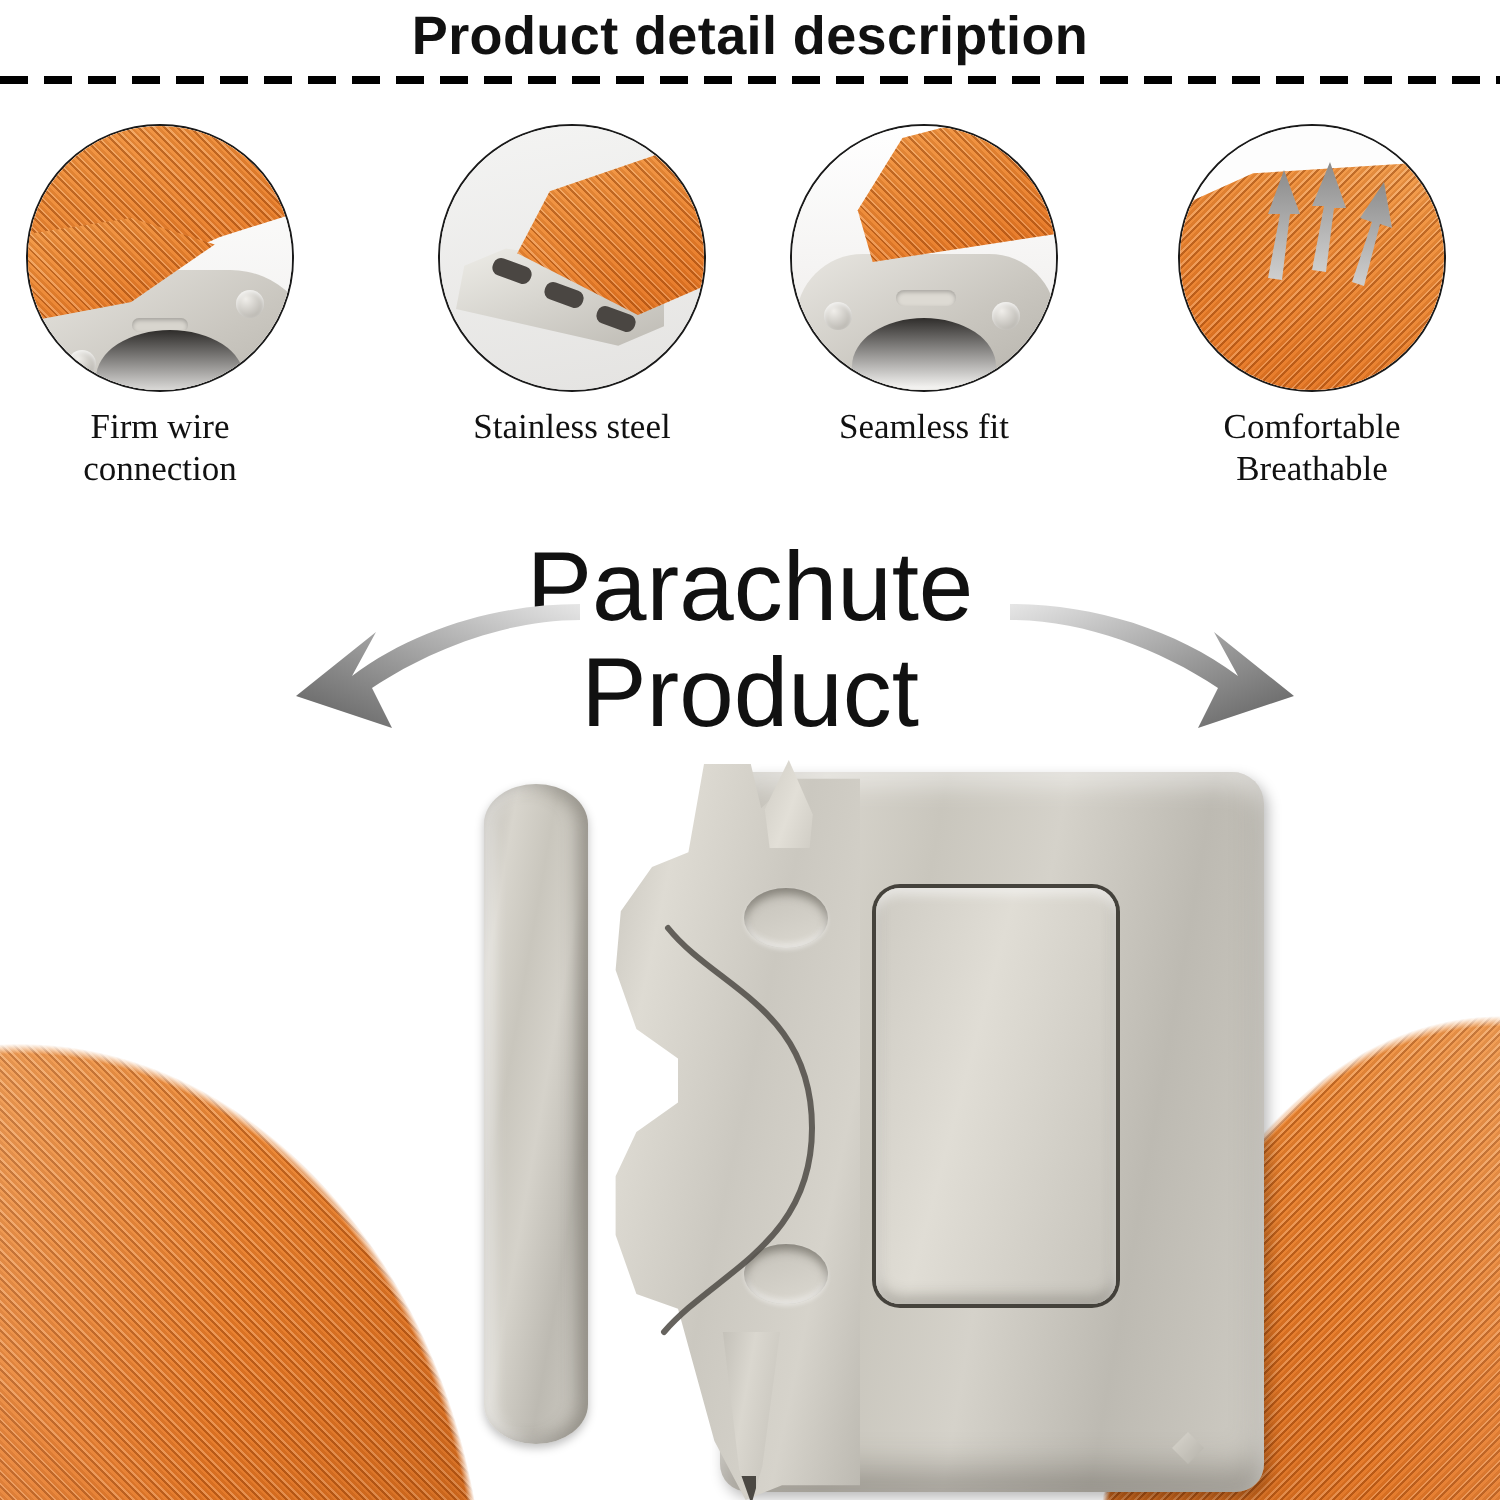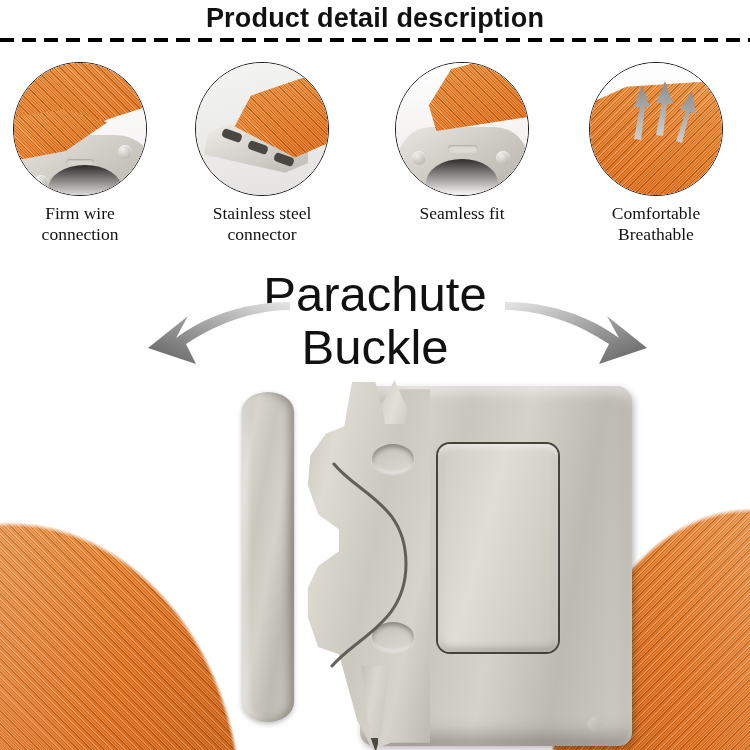--- a/index.html
+++ b/index.html
@@ -213,39 +213,38 @@
                             clip-path:polygon(0% 18%,60% 0%,96% 22%,60% 70%,0% 92%);">
           <div class="weave"></div>
         </div>
       </div>
       <div class="cap">
         <div>Firm wire</div>
         <div>connection</div>
       </div>
     </div>
 
-    <div class="feature" style="left:168px;top:0;">
+    <div class="feature" style="left:192px;top:0;">
       <div class="circle">
         <div style="position:absolute;inset:0;background:linear-gradient(170deg,#f4f4f3,#e4e3e1);"></div>
         <div style="position:absolute;left:8px;top:58px;width:104px;height:54px;
                     background:linear-gradient(160deg,#efeee9,#bdbab3);
                     -webkit-clip-path:polygon(4% 22%,24% 6%,100% 30%,100% 78%,78% 96%,0% 62%);
                             clip-path:polygon(4% 22%,24% 6%,100% 30%,100% 78%,78% 96%,0% 62%);"></div>
         <div class="slot" style="left:26px;top:68px;width:20px;height:9px;transform:rotate(20deg);"></div>
         <div class="slot" style="left:52px;top:80px;width:20px;height:9px;transform:rotate(20deg);"></div>
         <div class="slot" style="left:78px;top:92px;width:20px;height:9px;transform:rotate(20deg);"></div>
         <div style="position:absolute;left:34px;top:12px;width:116px;height:86px;overflow:hidden;
                     -webkit-clip-path:polygon(18% 24%,70% 0%,100% 10%,100% 70%,56% 96%,4% 60%);
                             clip-path:polygon(18% 24%,70% 0%,100% 10%,100% 70%,56% 96%,4% 60%);">
           <div class="weave"></div>
         </div>
       </div>
       <div class="cap">
         <div>Stainless steel</div>
-        <div>connector</div>
       </div>
     </div>
 
     <div class="feature" style="left:562px;top:0;">
       <div class="circle">
         <div style="position:absolute;inset:0;background:#fdfdfd;"></div>
         <div style="position:absolute;left:-26px;top:16px;width:184px;height:128px;overflow:hidden;
                     -webkit-clip-path:polygon(0% 28%,34% 6%,78% 2%,100% 18%,100% 100%,22% 100%,6% 72%);
                             clip-path:polygon(0% 28%,34% 6%,78% 2%,100% 18%,100% 100%,22% 100%,6% 72%);">
           <div class="weave rev"></div>
@@ -286,21 +285,21 @@
       </div>
       <div class="cap">
         <div>Seamless fit</div>
         <div></div>
       </div>
     </div>
   </div>
 
   <div class="pb-title">
     <div>Parachute</div>
-    <div>Buckle</div>
+    <div>Product</div>
   </div>
 
   <svg class="arrow left" viewBox="0 0 150 70">
     <defs>
       <linearGradient id="gl" x1="1" y1="0" x2="0" y2="1">
         <stop offset="0" stop-color="#e6e6e6"></stop>
           <stop offset="0.55" stop-color="#9a9a9a"></stop>
           <stop offset="1" stop-color="#5f5f5f"></stop>
       </linearGradient>
     </defs>

